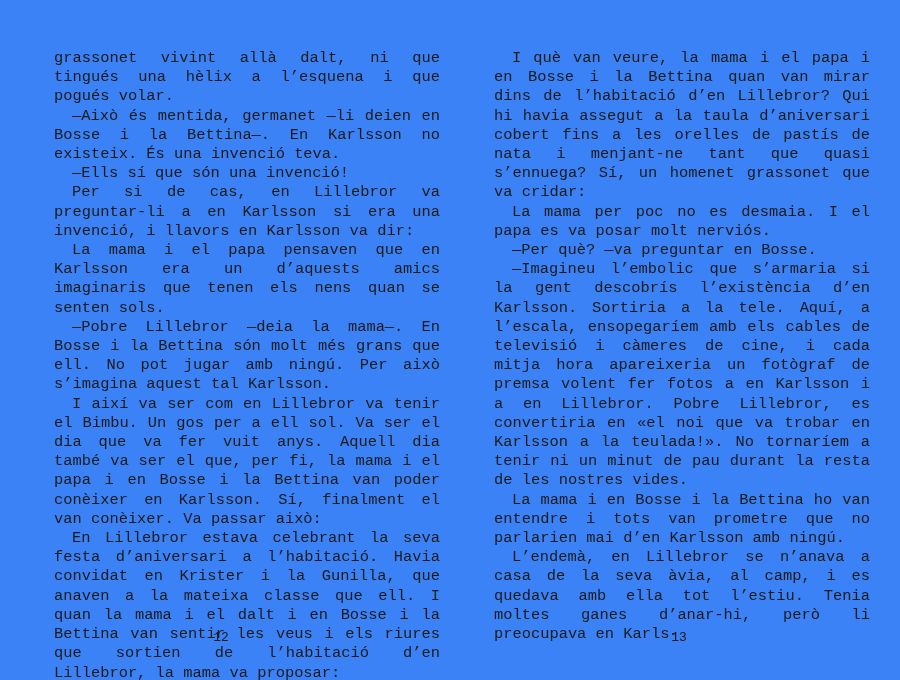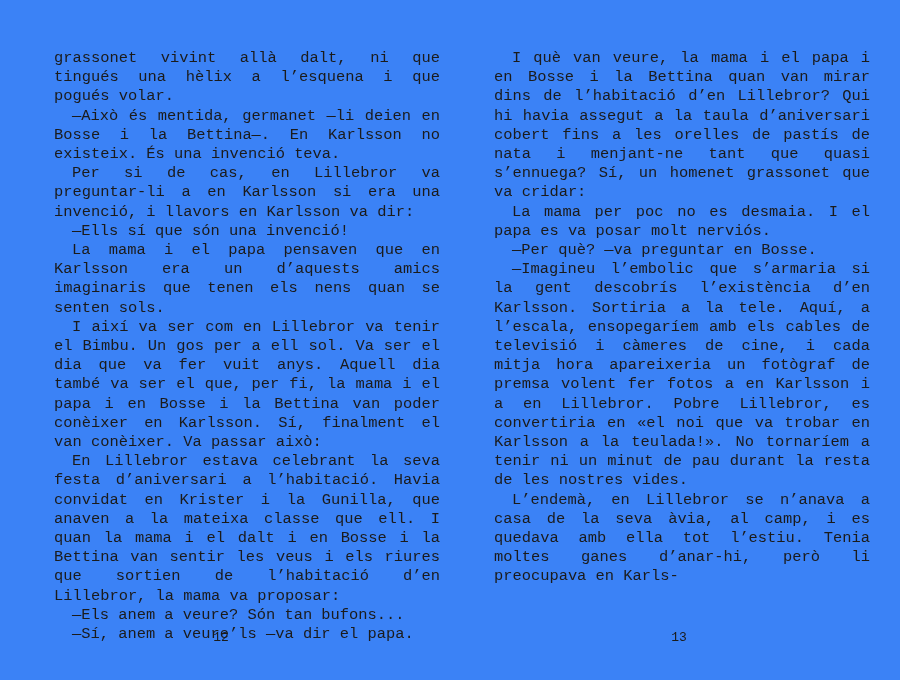--- a/index.html
+++ b/index.html
@@ -56,35 +56,37 @@
 </style>
 </head>
 <body>
 
 <div class="spread">
 
   <div class="page page-left">
     <div class="page-text">
         <p class="paragraph no-indent">grassonet vivint allà dalt, ni que tingués una hèlix a l’esquena i que pogués volar.</p>
         <p class="paragraph">—Això és mentida, germanet —li deien en Bosse i la Bettina—. En Karlsson no existeix. És una invenció teva.</p>
+        <p class="paragraph">—Ells sí que són una invenció!</p>
         <p class="paragraph">Per si de cas, en Lillebror va preguntar-li a en Karlsson si era una invenció, i llavors en Karlsson va dir:</p>
-        <p class="paragraph">—Ells sí que són una invenció!</p>
         <p class="paragraph">La mama i el papa pensaven que en Karlsson era un d’aquests amics imaginaris que tenen els nens quan se senten sols.</p>
+        <p class="paragraph">—Pobre Lillebror —deia la mama—. En Bosse i la Bettina són molt més grans que ell. No pot jugar amb ningú. Per això s’imagina aquest tal Karlsson.</p>
         <p class="paragraph">I així va ser com en Lillebror va tenir el Bimbu. Un gos per a ell sol. Va ser el dia que va fer vuit anys. Aquell dia també va ser el que, per fi, la mama i el papa i en Bosse i la Bettina van poder conèixer en Karlsson. Sí, finalment el van conèixer. Va passar això:</p>
         <p class="paragraph">En Lillebror estava celebrant la seva festa d’aniversari a l’habitació. Havia convidat en Krister i la Gunilla, que anaven a la mateixa classe que ell. I quan la mama i el dalt i en Bosse i la Bettina van sentir les veus i els riures que sortien de l’habitació d’en Lillebror, la mama va proposar:</p>
         <p class="paragraph">—Els anem a veure? Són tan bufons...</p>
         <p class="paragraph">—Sí, anem a veure’ls —va dir el papa.</p>
       </div>
     <div class="folio">12</div>
   </div>
 
   <div class="page page-right">
     <div class="page-text">
         <p class="paragraph">I què van veure, la mama i el papa i en Bosse i la Bettina quan van mirar dins de l’habitació d’en Lillebror? Qui hi havia assegut a la taula d’aniversari cobert fins a les orelles de pastís de nata i menjant-ne tant que quasi s’ennuega? Sí, un homenet grassonet que va cridar:</p>
         <p class="paragraph">La mama per poc no es desmaia. I el papa es va posar molt nerviós.</p>
         <p class="paragraph">—Per què? —va preguntar en Bosse.</p>
         <p class="paragraph">—Imagineu l’embolic que s’armaria si la gent descobrís l’existència d’en Karlsson. Sortiria a la tele. Aquí, a l’escala, ensopegaríem amb els cables de televisió i càmeres de cine, i cada mitja hora apareixeria un fotògraf de premsa volent fer fotos a en Karlsson i a en Lillebror. Pobre Lillebror, es convertiria en «el noi que va trobar en Karlsson a la teulada!». No tornaríem a tenir ni un minut de pau durant la resta de les nostres vides.</p>
+        <p class="paragraph">La mama i en Bosse i la Bettina ho van entendre i tots van prometre que no parlarien mai d’en Karlsson amb ningú.</p>
         <p class="paragraph">L’endemà, en Lillebror se n’anava a casa de la seva àvia, al camp, i es quedava amb ella tot l’estiu. Tenia moltes ganes d’anar-hi, però li preocupava en Karls-</p>
       </div>
     <div class="folio">13</div>
   </div>
 
 </div>
 
 </body></html>

